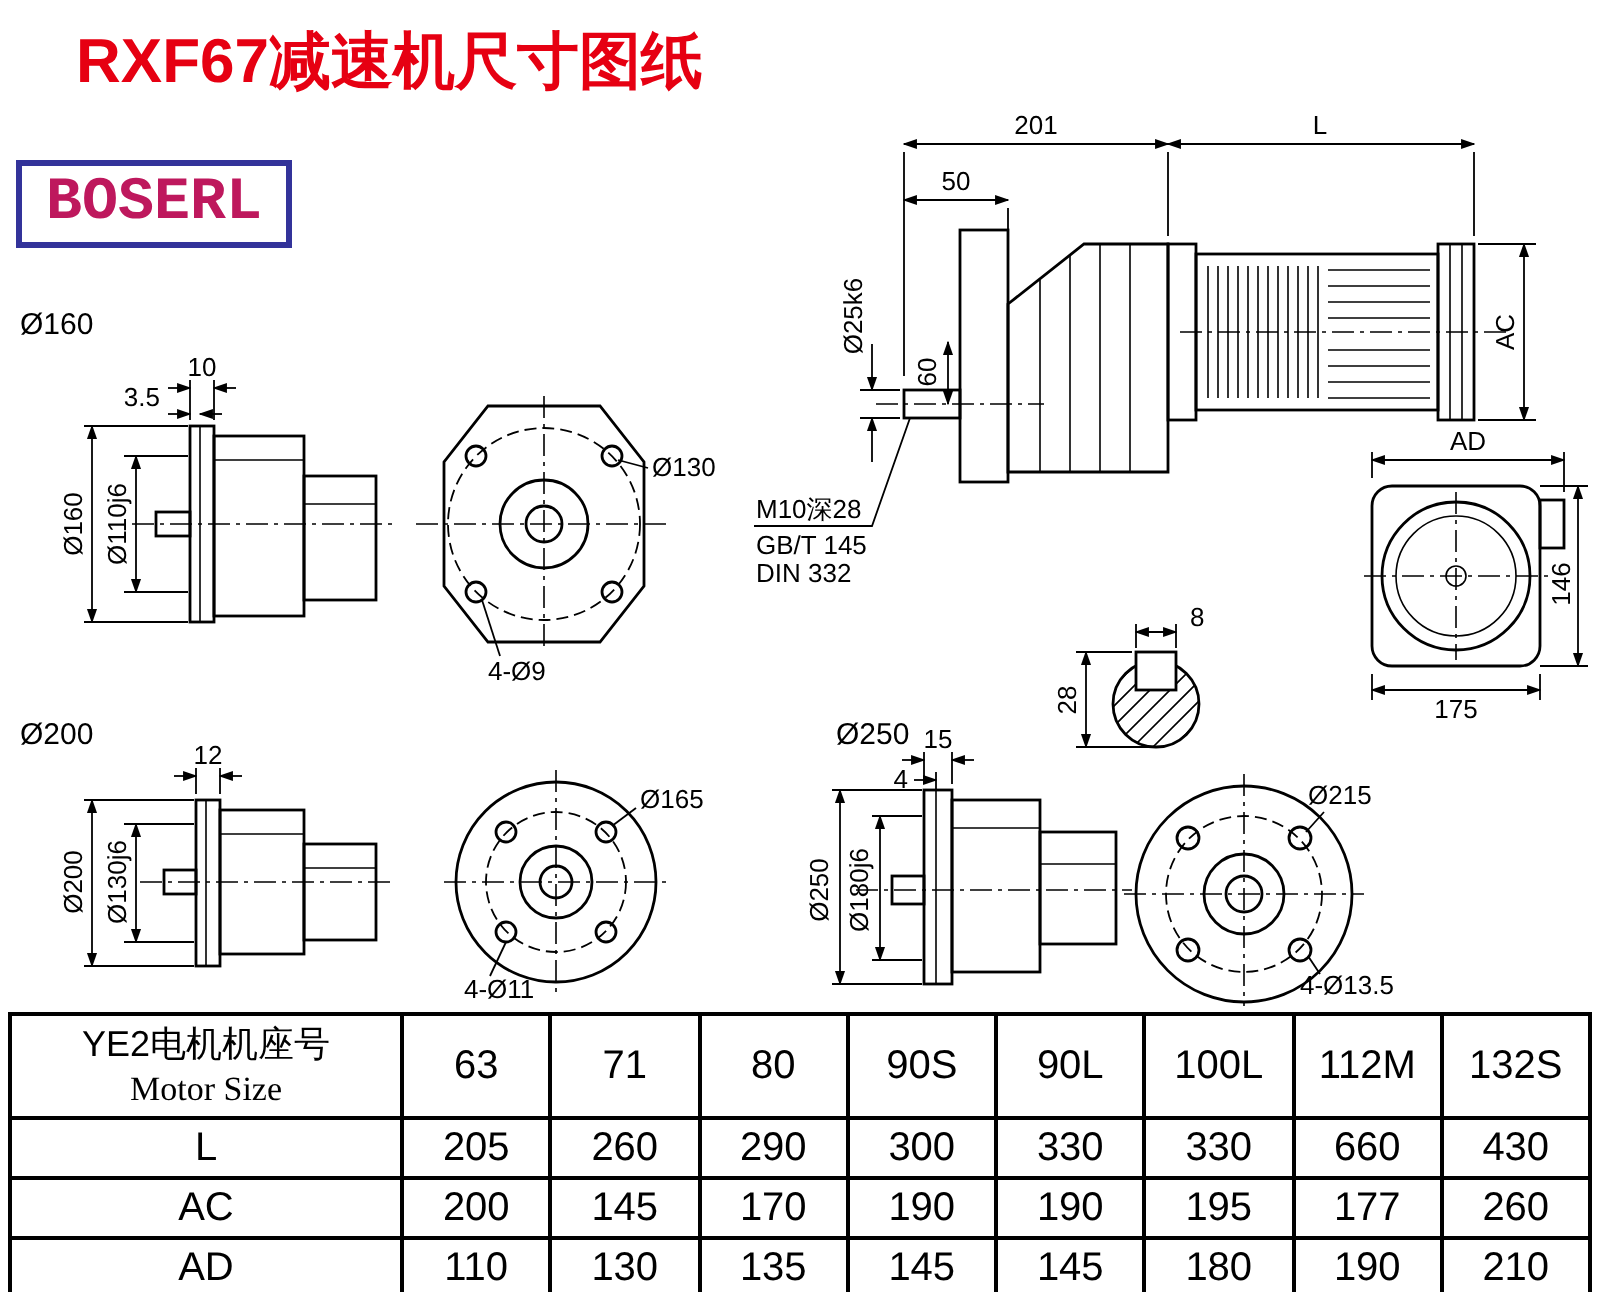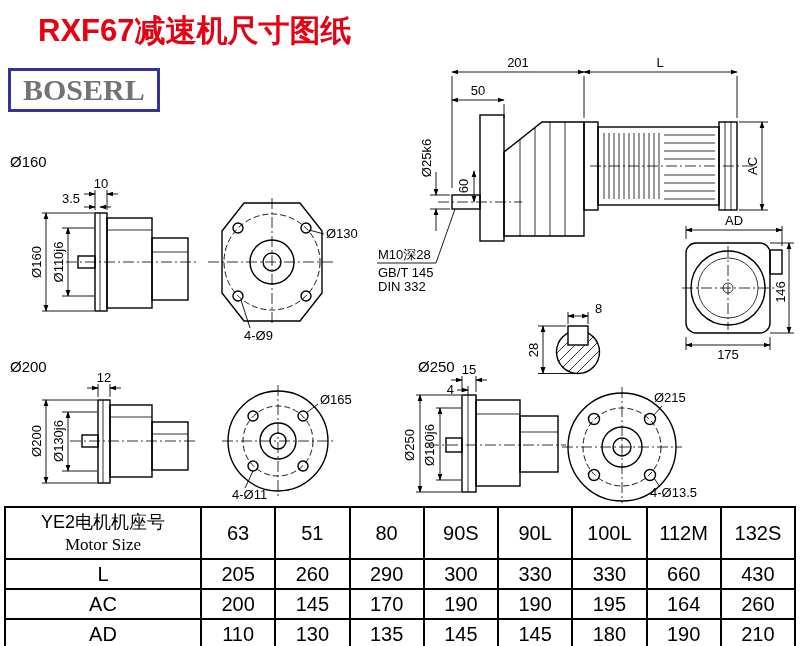--- a/index.html
+++ b/index.html
@@ -1,18 +1,18 @@
 <!DOCTYPE html>
 <html><head>
 <meta charset="utf-8">
 <style>
   html,body{margin:0;padding:0}
   body{width:800px;height:646px;position:relative;background:#fff;font-family:"Liberation Sans",sans-serif;overflow:hidden}
   .title{position:absolute;left:38px;top:10px;font-size:31px;font-weight:bold;color:#e60012;white-space:nowrap}
-  .logo{position:absolute;left:8px;top:68px;border:3px solid #33339a;padding:1px 12px;font-family:Liberation Serif, serif;font-size:30px;font-weight:bold;color:#737373;background:#fff;line-height:36px}
+  .logo{position:absolute;left:8px;top:80px;border:3px solid #33339a;padding:1px 12px;font-family:Liberation Mono, monospace;font-size:30px;font-weight:bold;color:#be185d;background:#fff;line-height:36px}
   .draw{position:absolute;left:0;top:0}
   .s1{stroke:#000;stroke-width:1.4;fill:none}
   .s0{stroke:#000;stroke-width:0.8;fill:none}
   .ext{stroke:#000;stroke-width:0.9;fill:none}
   .dm{stroke:#000;stroke-width:0.9;fill:none}
   .cl{stroke:#000;stroke-width:0.8;fill:none;stroke-dasharray:11 3 2 3}
   .bc{stroke:#000;stroke-width:0.9;fill:none;stroke-dasharray:6 3}
   text.t{font-family:"Liberation Sans",sans-serif;font-size:13px;fill:#000}
   text.tl{font-family:"Liberation Sans",sans-serif;font-size:15px;fill:#000}
   .spec{position:absolute;left:4px;top:506px;width:792px;border-collapse:collapse;table-layout:fixed;text-align:center;color:#000}
@@ -242,21 +242,21 @@
       <col>
       <col>
   </colgroup>
   <tbody>
     <tr class="hdr">
       <td class="corner">
         <div>YE2电机机座号</div>
         <div class="mono">Motor Size</div>
       </td>
       <td>63</td>
-      <td>51</td>
+      <td>71</td>
       <td>80</td>
       <td>90S</td>
       <td>90L</td>
       <td>100L</td>
       <td>112M</td>
       <td>132S</td>
     </tr>
     <tr class="row">
       <td>L</td>
       <td>205</td>
@@ -269,21 +269,21 @@
       <td>430</td>
     </tr>
     <tr class="row">
       <td>AC</td>
       <td>200</td>
       <td>145</td>
       <td>170</td>
       <td>190</td>
       <td>190</td>
       <td>195</td>
-      <td>164</td>
+      <td>177</td>
       <td>260</td>
     </tr>
     <tr class="row">
       <td>AD</td>
       <td>110</td>
       <td>130</td>
       <td>135</td>
       <td>145</td>
       <td>145</td>
       <td>180</td>

